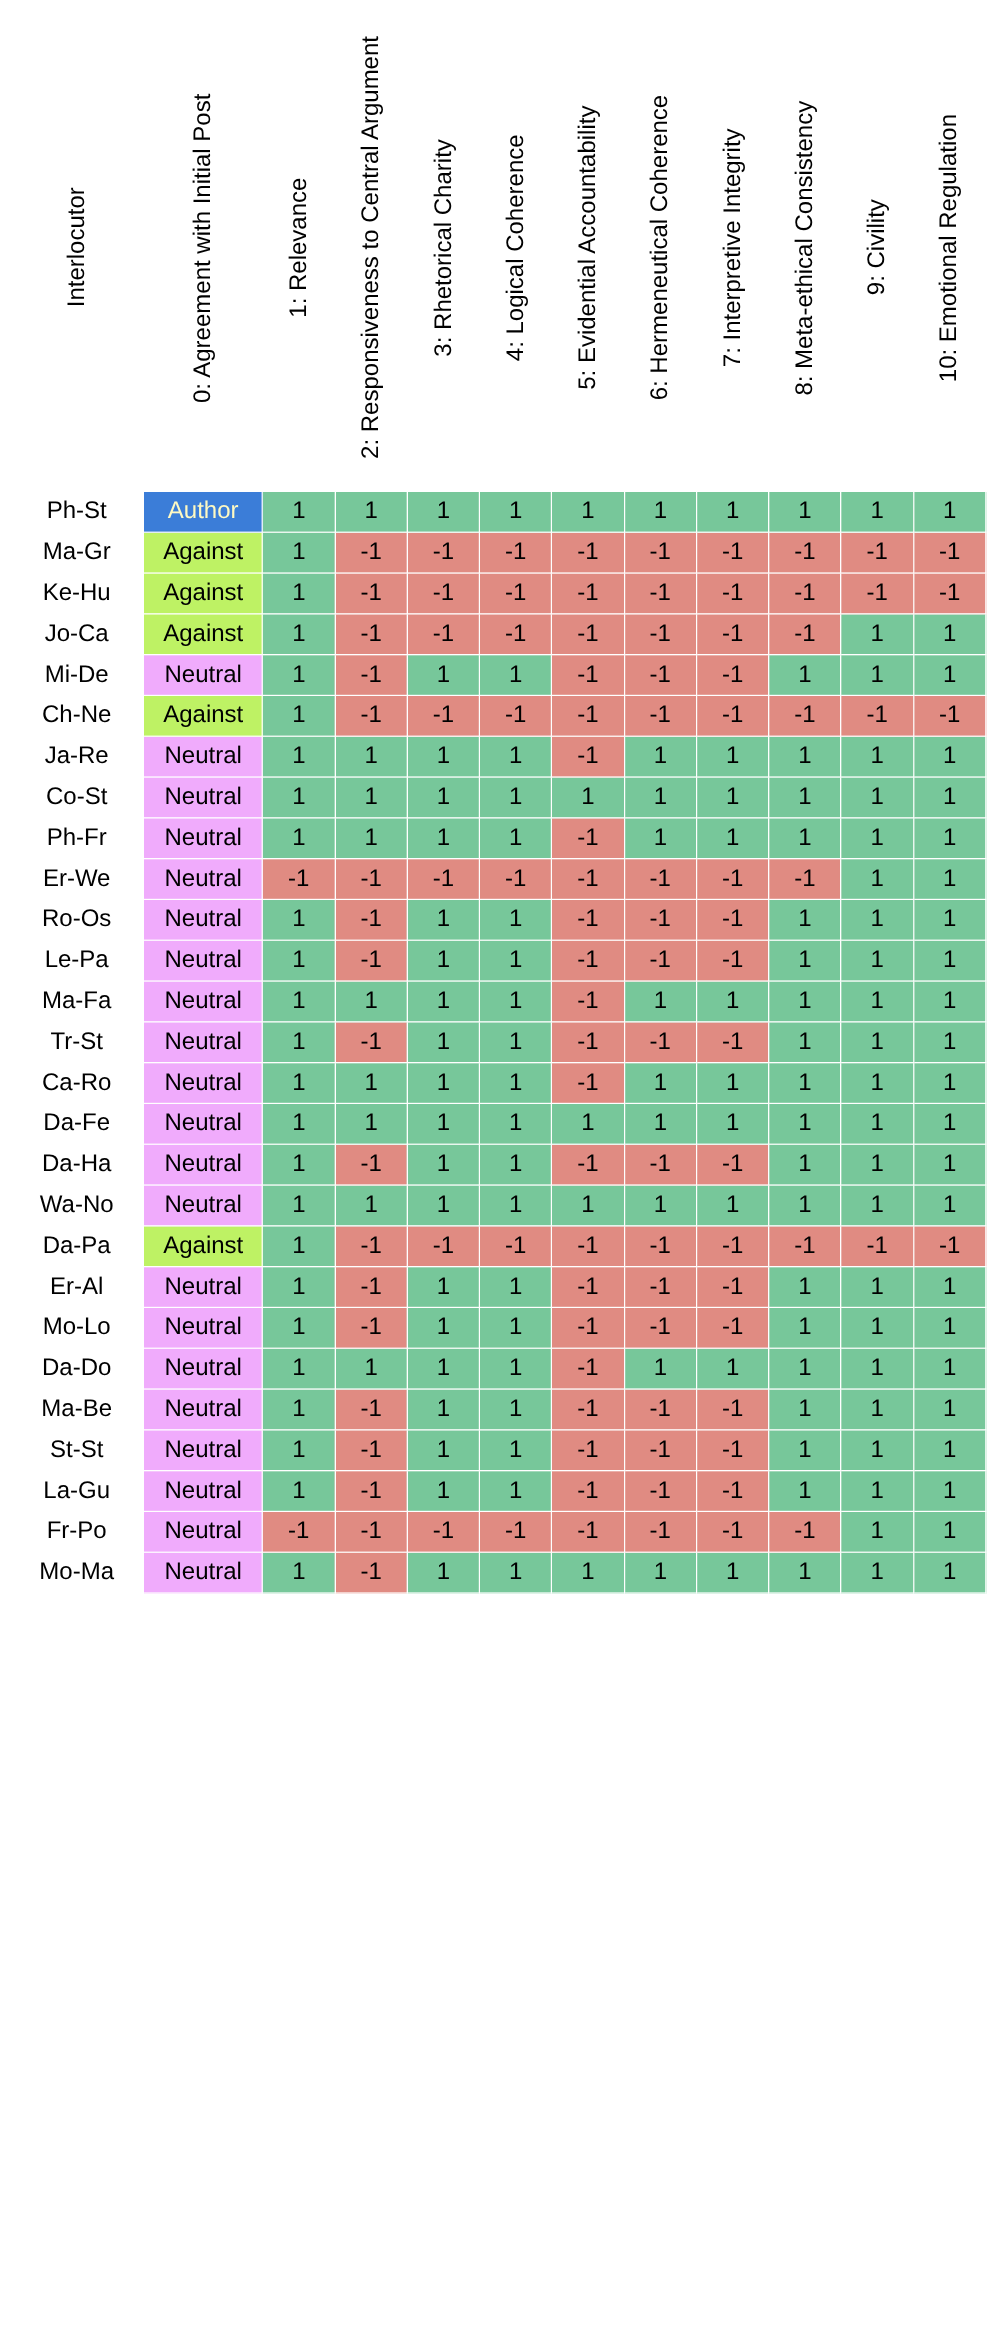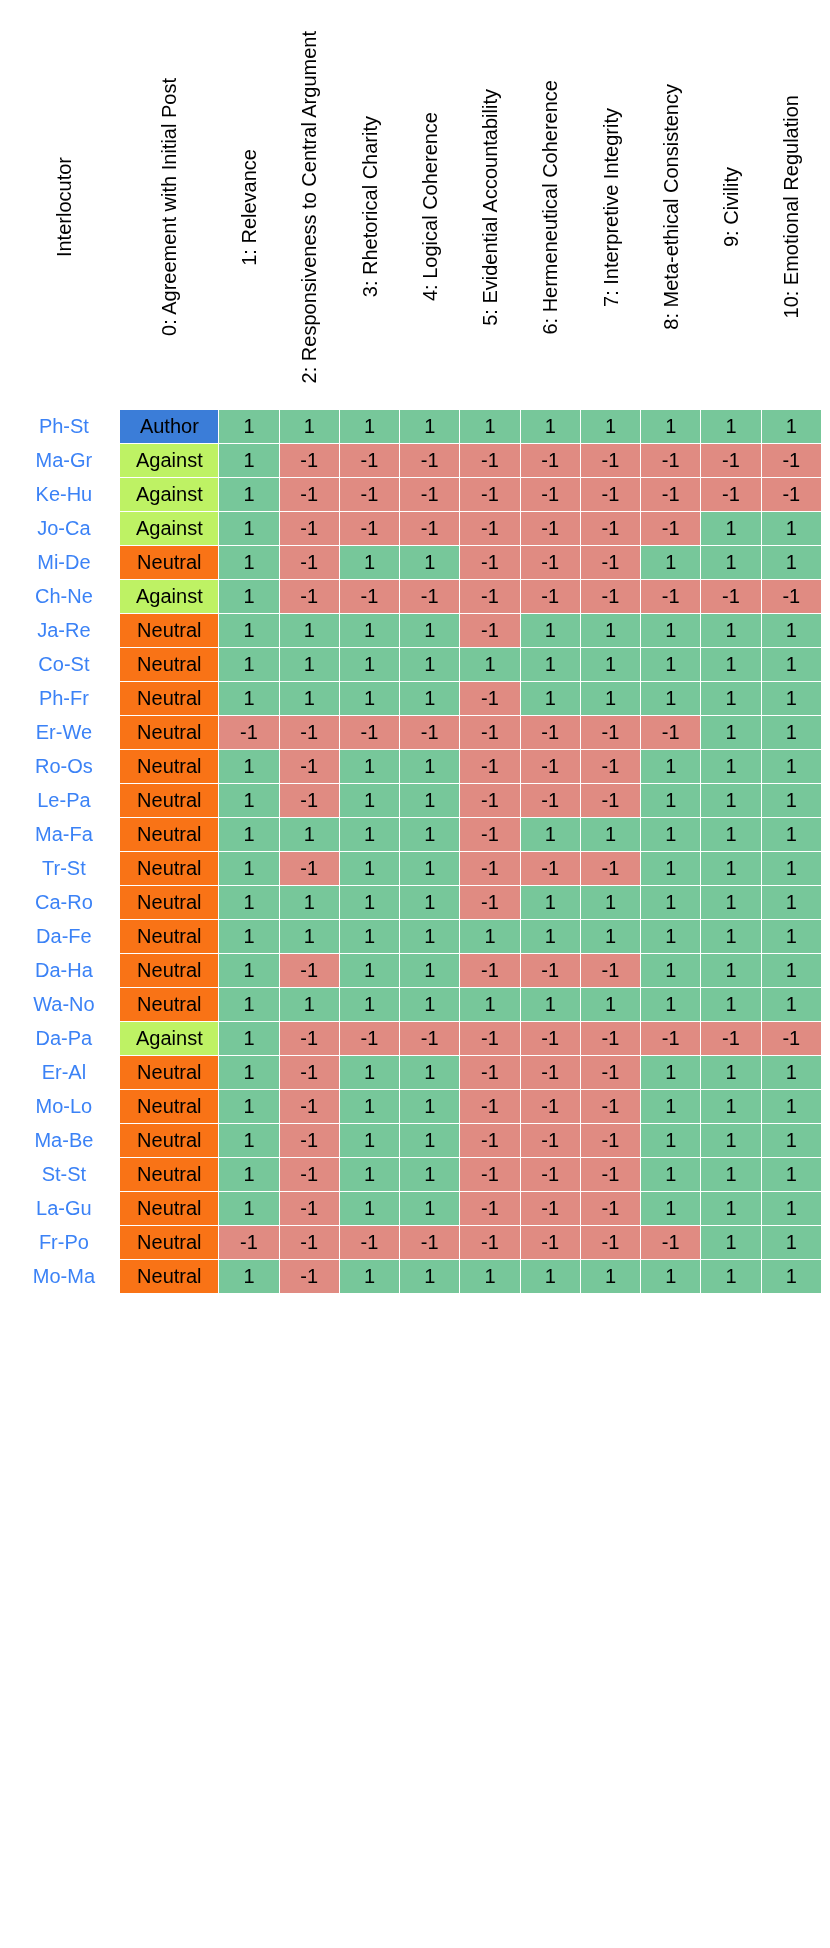--- a/index.html
+++ b/index.html
@@ -51,39 +51,39 @@
     display: inline-block;
     letter-spacing: 0px;
   }
   .col-interlocutor { width: 108px; }
   .col-agreement { width: 96px; }
   .col-num { width: 58px; }
   td.interlocutor {
     font-size: 20px;
     height: 33px;
     background: #ffffff;
-    color: #3b82f6;
+    color: #000000;
     border-top: 1px solid #000000;
     border-bottom: 1px solid #000000;
     border-left: none;
     border-right: none;
   }
   tbody tr td.interlocutor { border-left: none; border-right: none; }
   td.cell {
     font-size: 20px;
     height: 33px;
   }
   td.val {
     font-size: 20px;
   }
   .pos { background: #77c79a; }
   .neg { background: #e08b82; }
-  .author { background: #3b7dd8; color: #000000; margin-left: 44px; }
+  .author { background: #3b7dd8; color: #fef9c3; margin-left: 44px; }
   .against { background: #bef264; }
-  .neutral { background: #f97316; }
+  .neutral { background: #f0abfc; }
   .headrow th { border: none; }
 </style>
 </head>
 <body>
 
 <div id="wrap">
   <table class="matrix">
     <thead>
       <tr class="headrow">
         <th class="col-interlocutor">
@@ -413,20 +413,34 @@
           <td class="cell val pos">1</td>
           <td class="cell val pos">1</td>
           <td class="cell val neg">-1</td>
           <td class="cell val neg">-1</td>
           <td class="cell val neg">-1</td>
           <td class="cell val pos">1</td>
           <td class="cell val pos">1</td>
           <td class="cell val pos">1</td>
         </tr>
         <tr>
+          <td class="interlocutor">Da-Do</td>
+          <td class="cell neutral">Neutral</td>
+          <td class="cell val pos">1</td>
+          <td class="cell val pos">1</td>
+          <td class="cell val pos">1</td>
+          <td class="cell val pos">1</td>
+          <td class="cell val neg">-1</td>
+          <td class="cell val pos">1</td>
+          <td class="cell val pos">1</td>
+          <td class="cell val pos">1</td>
+          <td class="cell val pos">1</td>
+          <td class="cell val pos">1</td>
+        </tr>
+        <tr>
           <td class="interlocutor">Ma-Be</td>
           <td class="cell neutral">Neutral</td>
           <td class="cell val pos">1</td>
           <td class="cell val neg">-1</td>
           <td class="cell val pos">1</td>
           <td class="cell val pos">1</td>
           <td class="cell val neg">-1</td>
           <td class="cell val neg">-1</td>
           <td class="cell val neg">-1</td>
           <td class="cell val pos">1</td>

